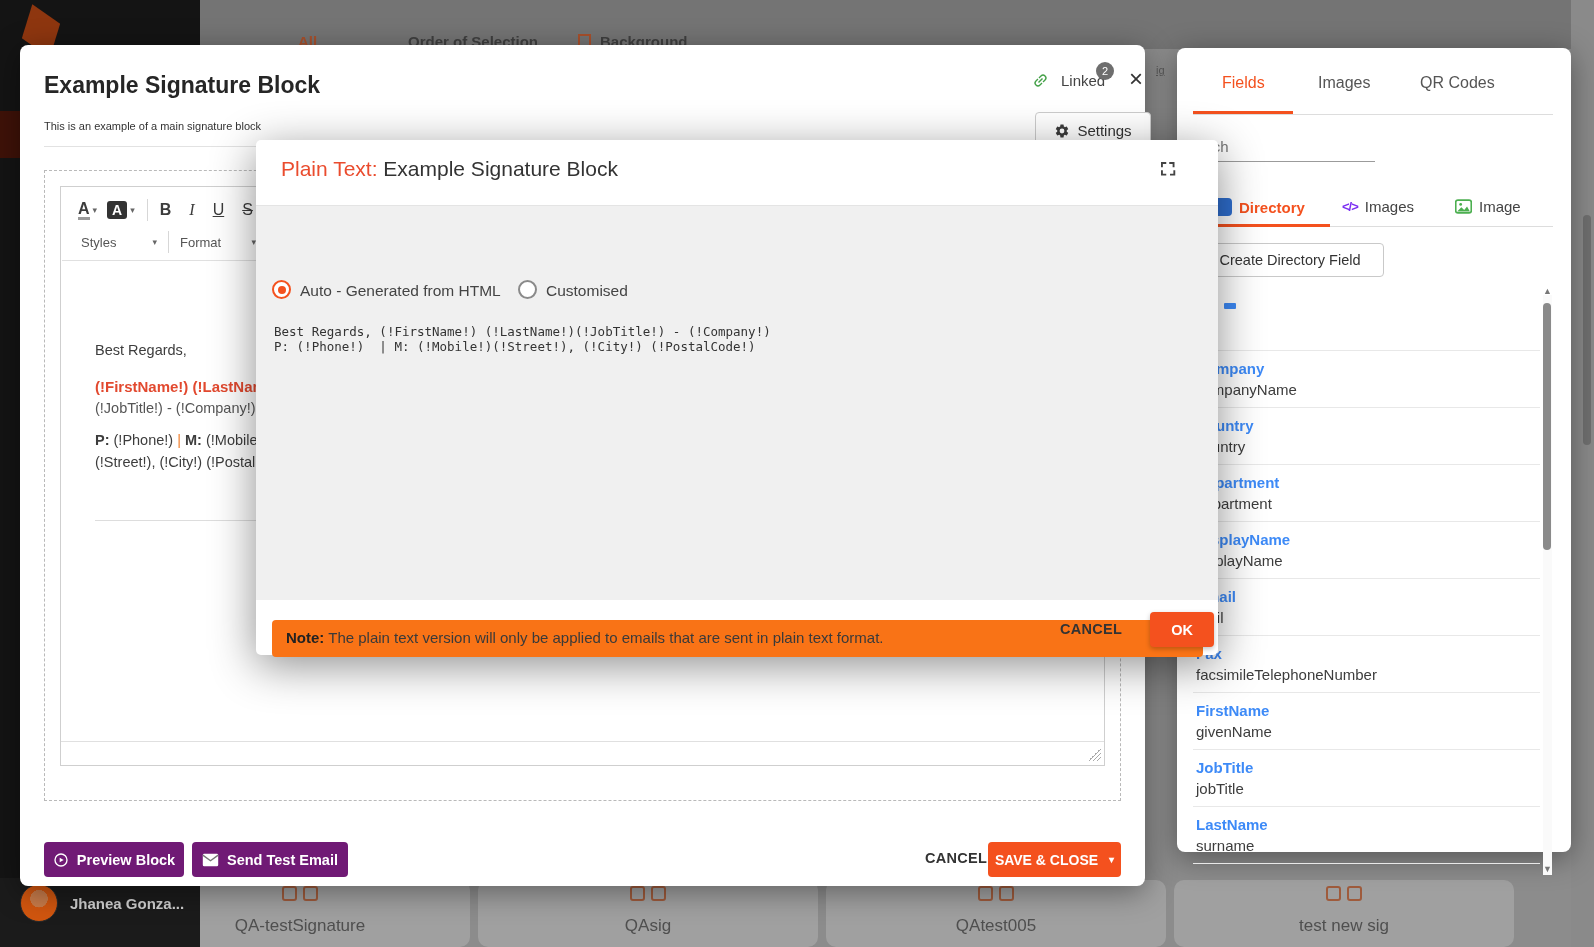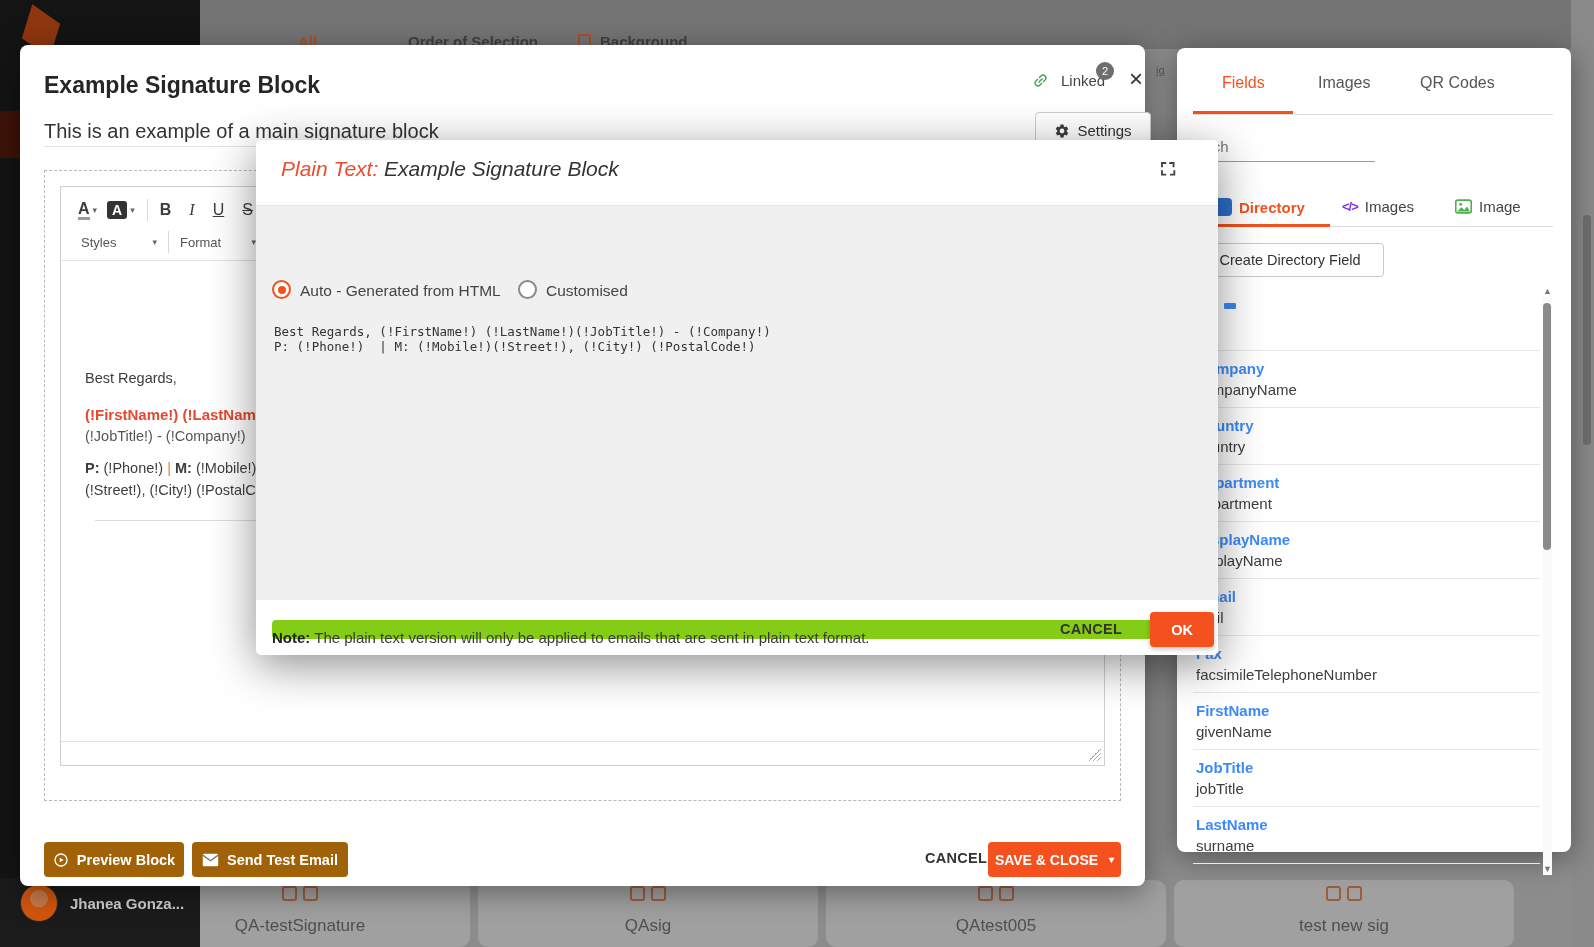--- a/index.html
+++ b/index.html
@@ -42,21 +42,21 @@
   
   #dialog { left:20px; top:45px; width:1125px; height:841px; background:#ffffff;
             border-radius:8px; box-shadow:0 6px 30px rgba(0,0,0,.4); z-index:10; }
   #dlg-title { left:24px; top:27px; font-size:23px; font-weight:700; color:#262626; }
   #linked-wrap { left:1012px; top:24px; height:22px; display:flex; align-items:center; gap:12px; cursor:pointer; }
   #linked-label { font-size:15px; color:#444; }
   #linked-badge { position:absolute; left:1076px; top:17px; width:18px; height:18px; border-radius:50%;
                   background:#6e6e6e; color:#fff; font-size:11px; line-height:18px; text-align:center; }
   #dlg-close { left:1103px; top:22px; width:26px; height:26px; font-size:24px; line-height:24px;
                text-align:center; color:#333; cursor:pointer; }
-  #dlg-subtitle { left:24px; top:75px; font-size:20px; color:#333; }
+  #dlg-subtitle { left:24px; top:75px; font-size:11px; color:#333; }
   #dlg-divider { left:24px; top:101px; width:1077px; height:1px; background:#e2e2e2; }
   #settings-btn { left:1015px; top:67px; width:116px; height:37px; border:1px solid #ccc;
                   border-radius:4px; background:#fff; display:flex; align-items:center;
                   justify-content:center; gap:7px; cursor:pointer; }
   #settings-btn span { font-size:15px; color:#333; }
 
   
   #editor-dashed { left:24px; top:125px; width:1077px; height:631px; border:1px dashed #b9b9b9; }
   #editor-box { left:40px; top:141px; width:1045px; height:580px; border:1px solid #cfcfcf; background:#fff; }
   .tb-row { position:absolute; left:1px; display:flex; align-items:center; }
@@ -71,31 +71,31 @@
   #bgcolor-a { background:#333; color:#fff; font-weight:700; border-radius:3px;
                padding:1px 5px; font-size:14px; }
   .tb-b { font-weight:700; }
   .tb-i { font-style:italic; font-family:"Liberation Serif", serif; }
   .tb-u { text-decoration:underline; }
   .tb-s { text-decoration:line-through; }
   .tb-select { display:flex; align-items:center; justify-content:space-between; width:84px;
                font-size:13px; color:#555; padding:0 4px; cursor:pointer; }
 
   #ed-body { left:41px; top:215px; width:1043px; height:505px; overflow:hidden; }
-  .ed-line { position:absolute; left:24px; font-size:14.5px; color:#3d3d3d;margin-top:28px; }
+  .ed-line { position:absolute; left:34px; font-size:14.5px; color:#3d3d3d; }
   #ed-name { font-weight:700; color:#e2492f; font-size:15px; }
   #ed-hr { position:absolute; left:34px; top:260px; width:975px; height:1px; background:#ddd; }
   .pre { white-space:pre; }
   #ed-sep { color:#f07f2e; }
   #ed-statusline { left:41px; top:696px; width:1043px; height:1px; background:#e0e0e0; }
   #resize-handle { left:1068px; top:703px; width:13px; height:13px; cursor:nwse-resize;
        background:linear-gradient(135deg, transparent 0 50%, #aaa 50% 56%, transparent 56% 66%, #aaa 66% 72%, transparent 72% 82%, #aaa 82% 88%, transparent 88%); }
 
   
-  .gray-btn { position:absolute; top:797px; height:35px; background:#a16207; border:none;
+  .gray-btn { position:absolute; top:797px; height:35px; background:#701a75; border:none;
               border-radius:4px; color:#fff; font-weight:700; font-size:14.5px;
               display:flex; align-items:center; justify-content:center; gap:8px; cursor:pointer; }
   #btn-preview { left:24px; width:140px; }
   #btn-sendtest { left:172px; width:156px; }
   #dlg-cancel { left:905px; top:805px; font-size:14.5px; font-weight:700; color:#333;
                 letter-spacing:.3px; cursor:pointer; }
   #btn-saveclose { left:968px; top:797px; width:133px; height:35px; background:#f4511e; border:none;
                    border-radius:4px; color:#fff; font-weight:700; font-size:14px;
                    display:flex; align-items:center; justify-content:center; gap:8px; cursor:pointer; }
   #btn-saveclose .tb-caret { color:#fff; font-size:10px; }
@@ -127,38 +127,38 @@
   .field-label { font-size:15px; font-weight:700; color:#3d8af7; line-height:19px; }
   .field-attr { font-size:15px; color:#3d3d3d; line-height:19px; margin-top:2px; }
   
   #list-sb-track { left:366px; top:247px; width:9px; height:580px; background:#fafafa; }
   #list-sb-thumb { left:366px; top:255px; width:8px; height:247px; background:#8a8a8a; border-radius:4px; }
   .sb-arrow { position:absolute; font-size:9px; color:#777; }
 
   
   #modal { left:256px; top:140px; width:962px; height:515px; background:#fff; border-radius:5px;
            box-shadow:0 10px 45px rgba(0,0,0,.45); z-index:20; }
-  #modal-title { left:25px; top:17px; font-size:21px;font-style:italic; }
+  #modal-title { left:25px; top:17px; font-size:21px; }
   #modal-title .prefix { color:#ea4c2e; }
   #modal-title .rest { color:#333; }
   #modal-expand { left:902px; top:19px; width:20px; height:20px; cursor:pointer; }
   #modal-gray { left:0; top:65px; width:962px; height:395px; background:#f0f0f0;
                 border-top:1px solid #e4e4e4; }
   .radio-outer { position:absolute; top:74px; width:19px; height:19px; border-radius:50%;
                  background:#fff; cursor:pointer; }
   #radio-auto { left:16px; border:2px solid #f4511e; }
   #radio-auto i { position:absolute; left:3.5px; top:3.5px; width:8px; height:8px;
                   border-radius:50%; background:#f4511e; }
   #radio-custom { left:262px; border:2px solid #8a8a8a; }
   .radio-label { position:absolute; top:76px; font-size:15.5px; color:#444; cursor:pointer; }
   #plain-text { left:18px; top:118px; font-family:"DejaVu Sans Mono", monospace;
                 font-size:12.5px; color:#333; line-height:15px; }
-  #modal-note { left:16px; top:414px; width:931px; height:19px; background:#84cc16;
+  #modal-note { left:16px; top:414px; width:931px; height:37px; background:#f97316;
                 border-radius:4px; font-size:15px; color:#3a3a3a; line-height:35px;
-                padding-left:0; }
+                padding-left:14px; }
   #modal-note b { color:#222; }
   #modal-cancel { left:804px; top:481px; font-size:14.5px; font-weight:700; color:#333;
                   letter-spacing:.3px; cursor:pointer; }
   #modal-ok { left:894px; top:472px; width:64px; height:35px; background:#f4511e; border:none;
               border-radius:4px; color:#fff; font-weight:700; font-size:14.5px; cursor:pointer;
               box-shadow:0 2px 5px rgba(0,0,0,.25); }
 </style>
 </head>
 <body>
 

